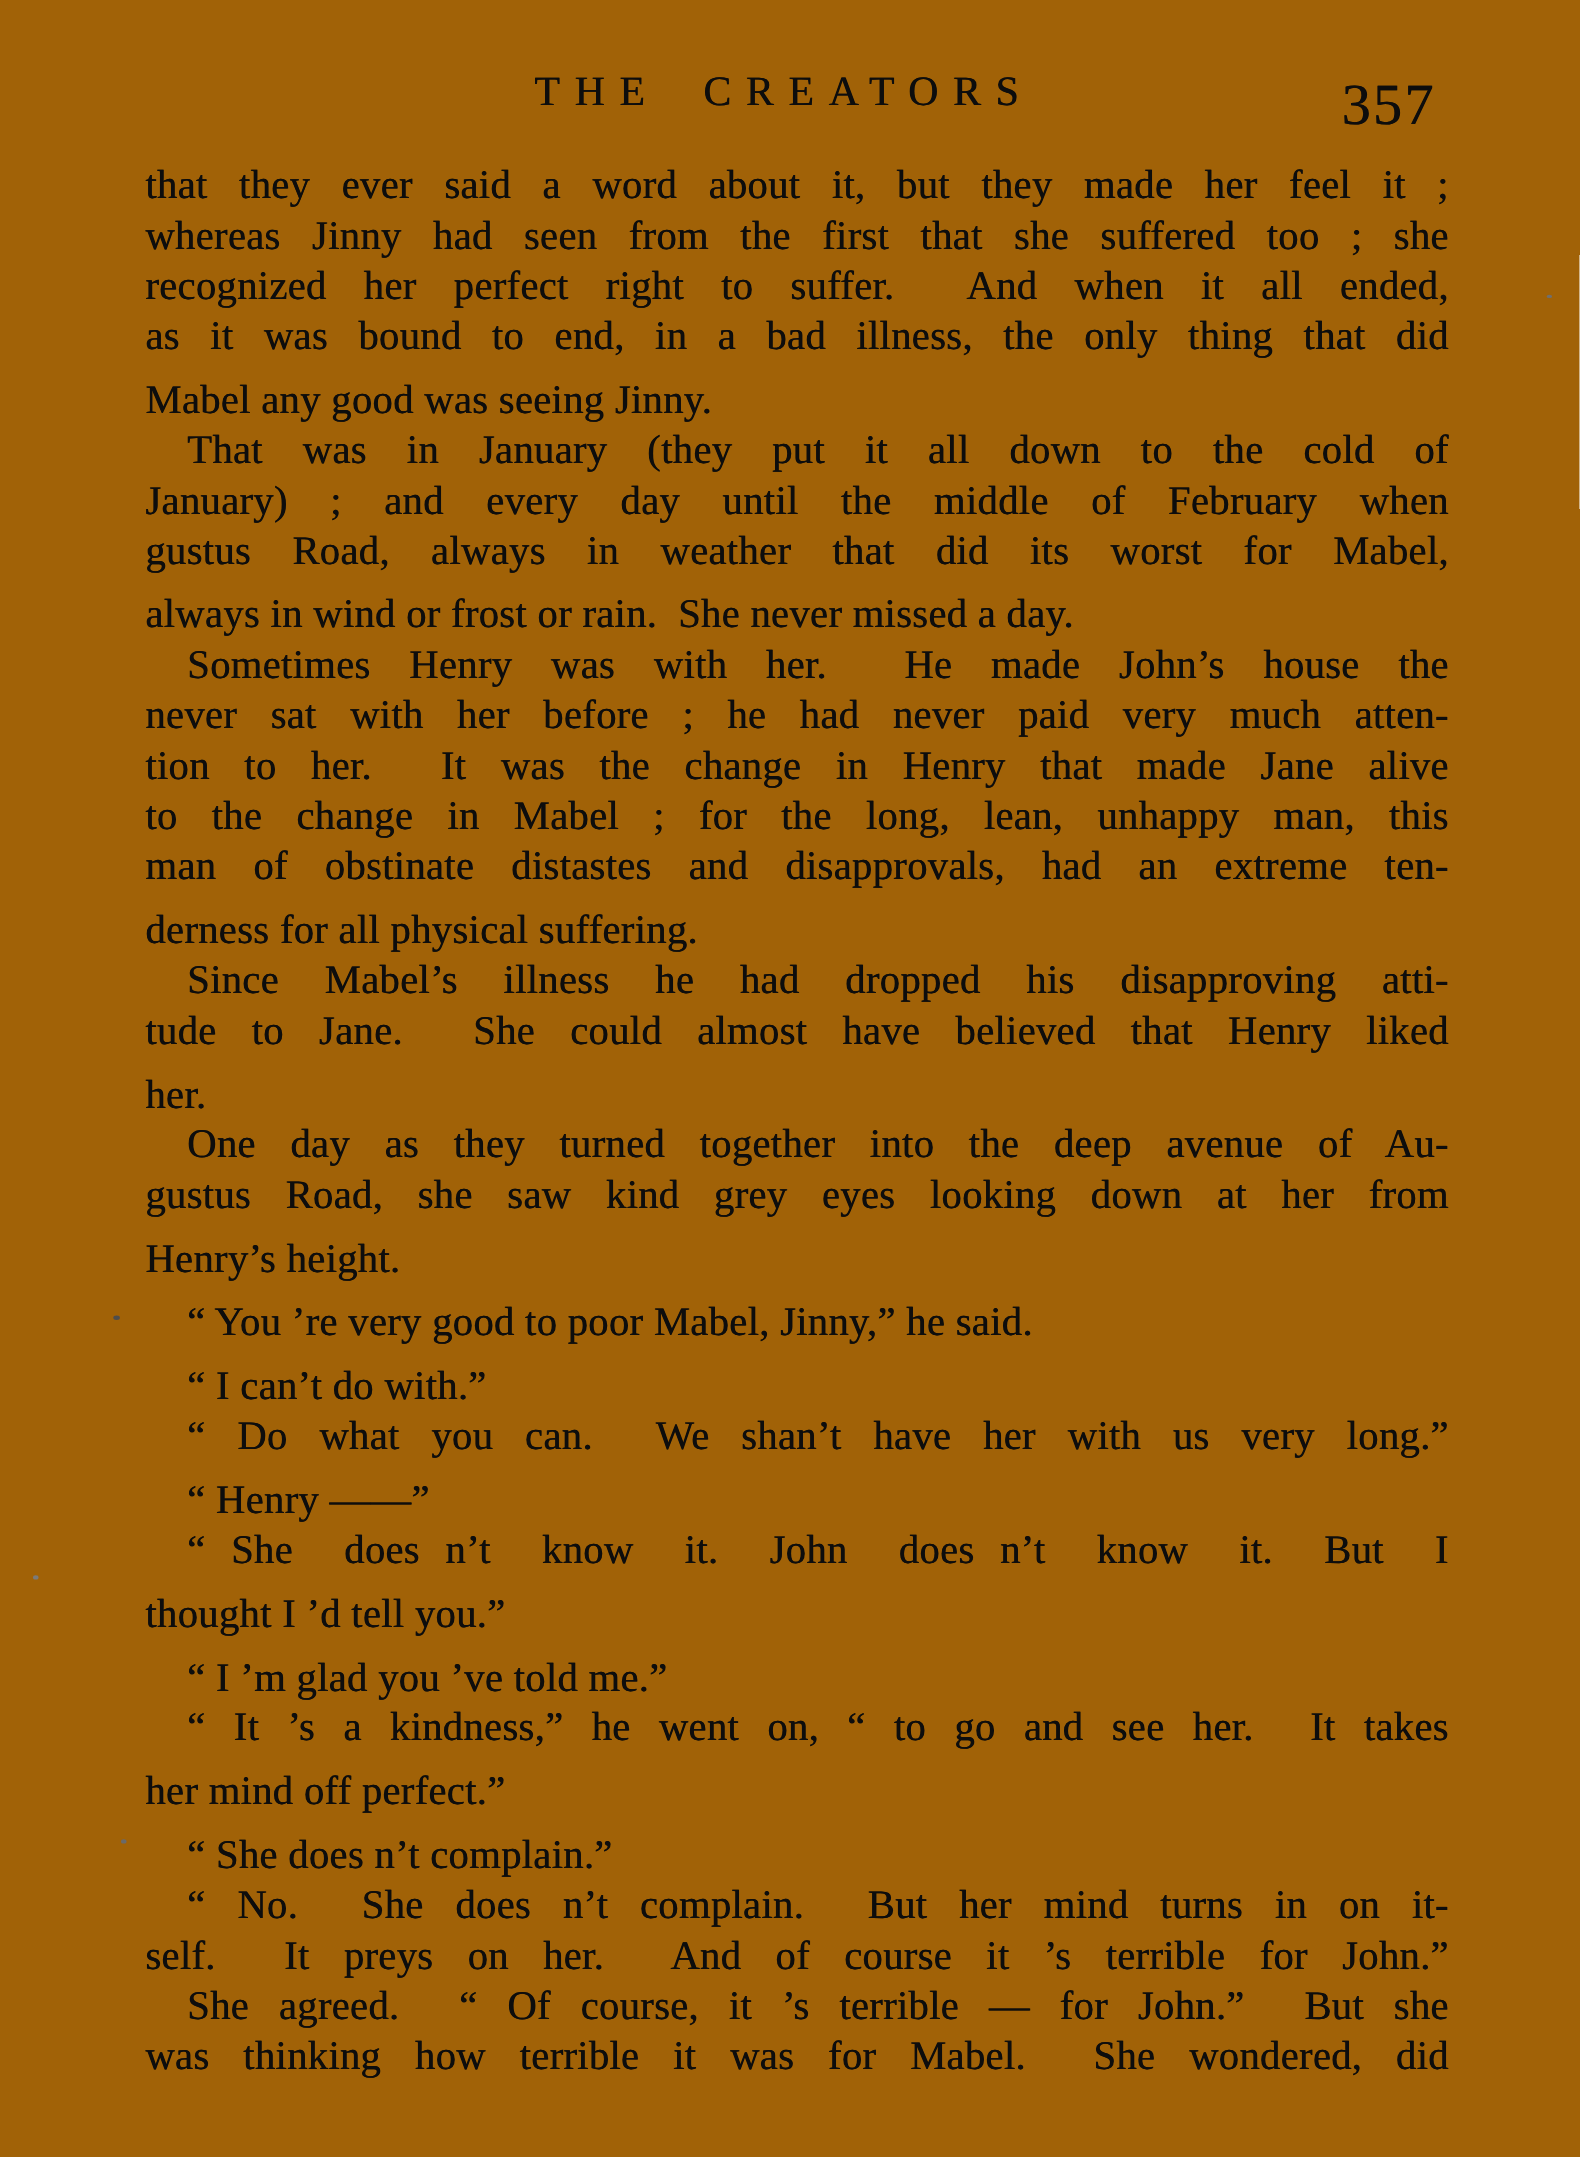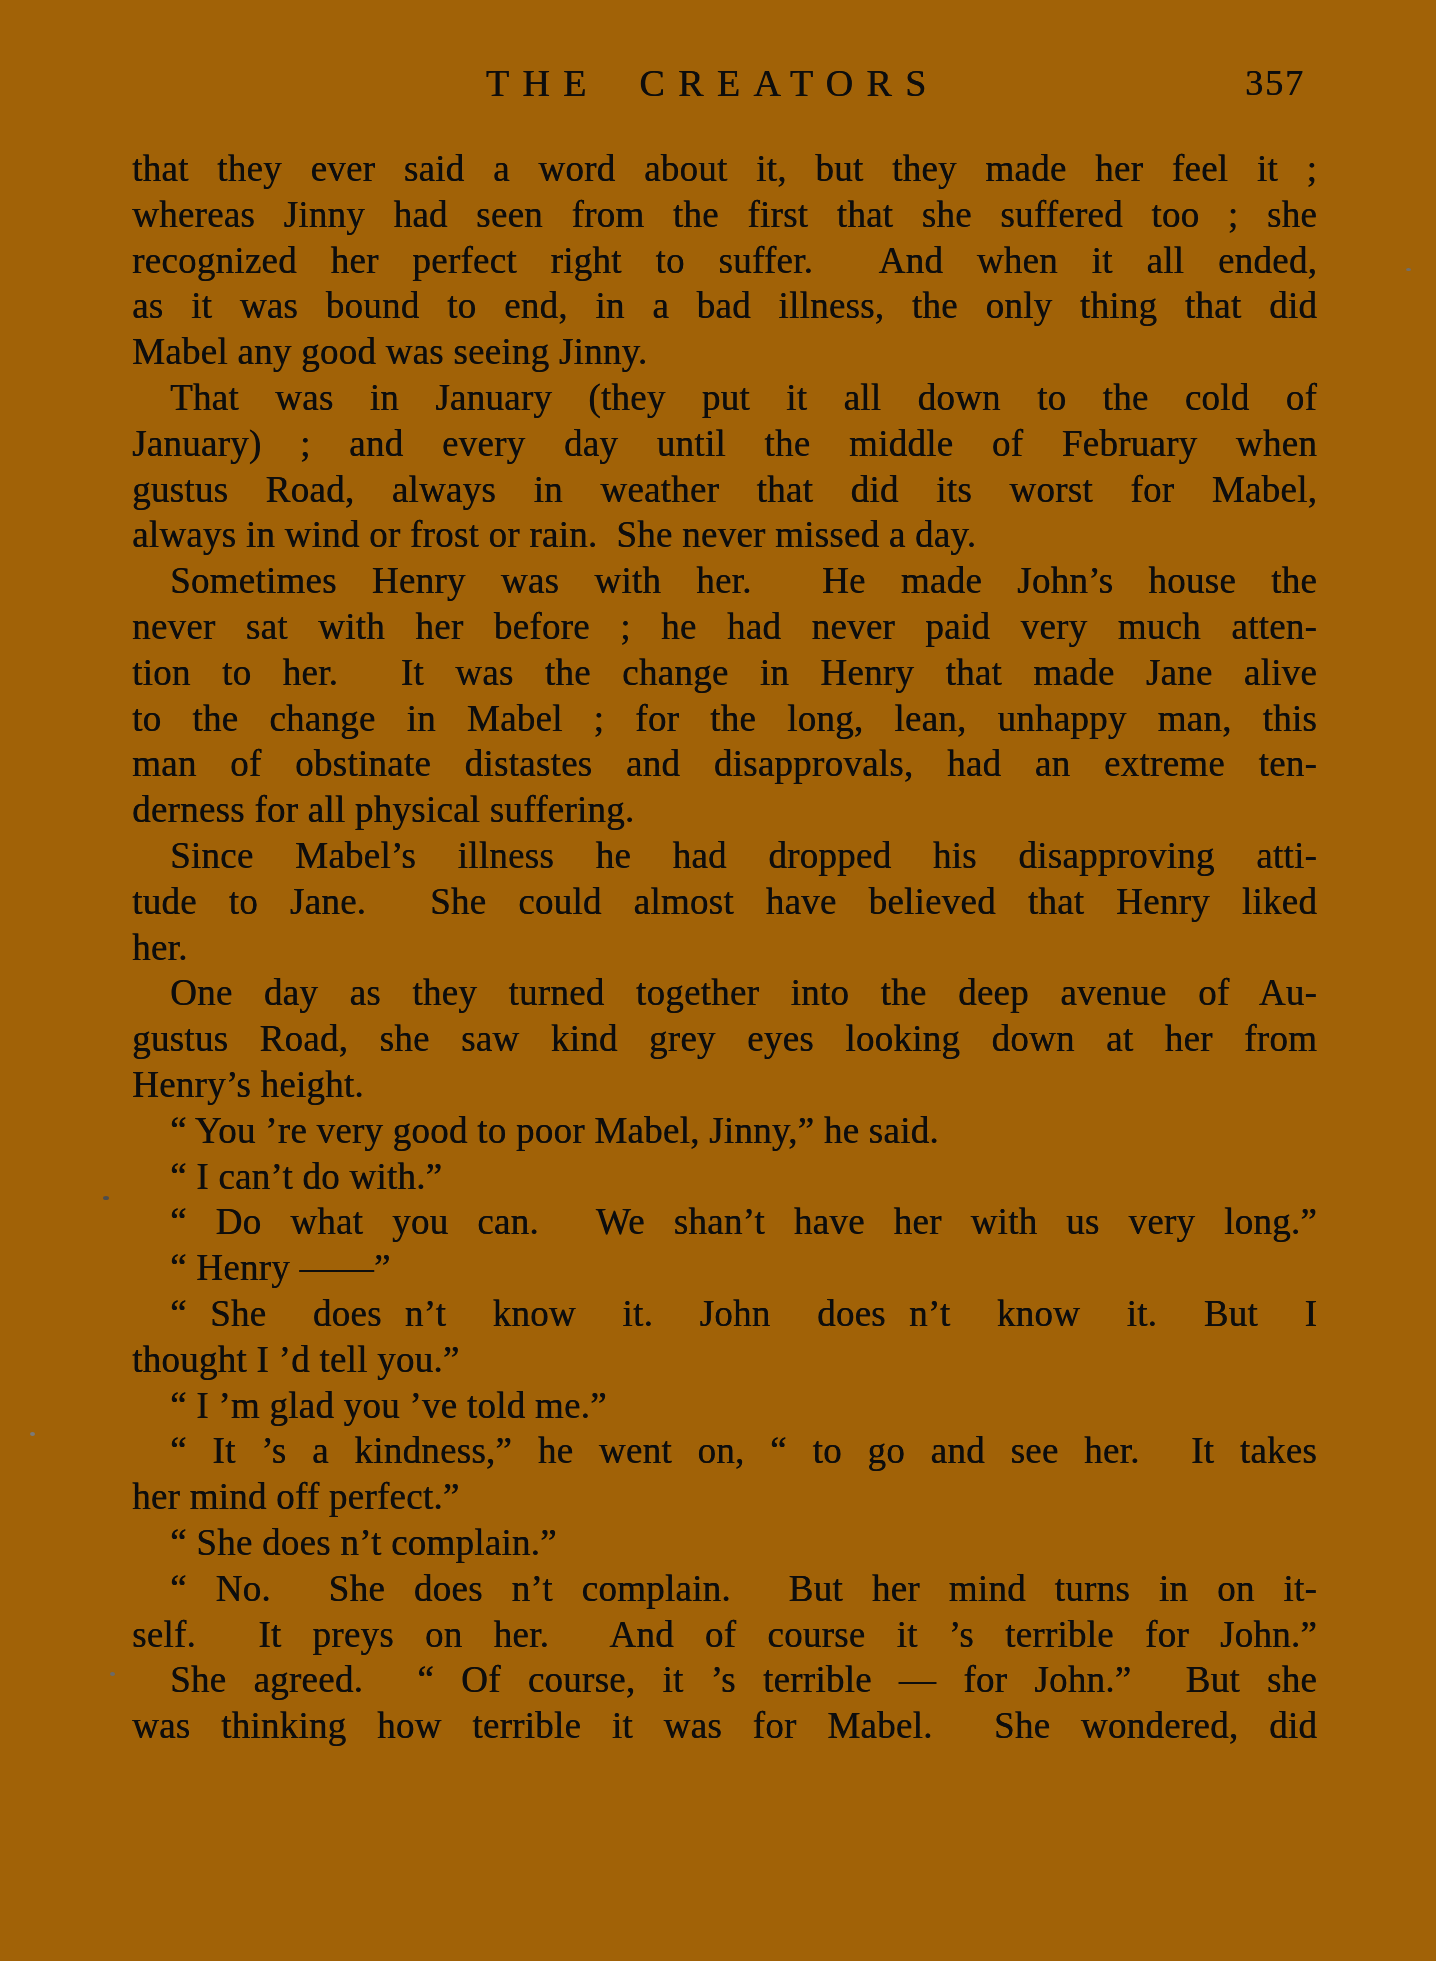--- a/index.html
+++ b/index.html
@@ -30,22 +30,22 @@
     line-height: 50px;
     letter-spacing: 0.35em;
     word-spacing: 0.45em;
     font-weight: normal;
     text-shadow: 0.5px 0 0 currentColor;
     white-space: nowrap;
   }
   .folio {
     position: absolute;
     right: 0;
-    top: 0;
-    font-size: 36px;
+    top: 13px;
+    font-size: 53px;
     line-height: 50px;
     letter-spacing: 2px;
     text-shadow: 0.5px 0 0 currentColor;
   }
   .text-block {
     position: absolute;
     top: 146px;
     left: 132px;
     width: 1185px;
   }
@@ -53,20 +53,21 @@
     white-space: pre-wrap;
     font-size: 37px;
     line-height: 45.8px;
     letter-spacing: 0.25px;
     text-align: justify;
     text-align-last: justify;
     text-shadow: 0.45px 0 0 currentColor;
   }
   .e { 
     text-align-last: left;
+    margin-top: 12px;
   }
   .ind { 
     text-indent: 38px;
   }
   .speck {
     position: absolute;
     border-radius: 50%;
   }
 </style>
 </head>

